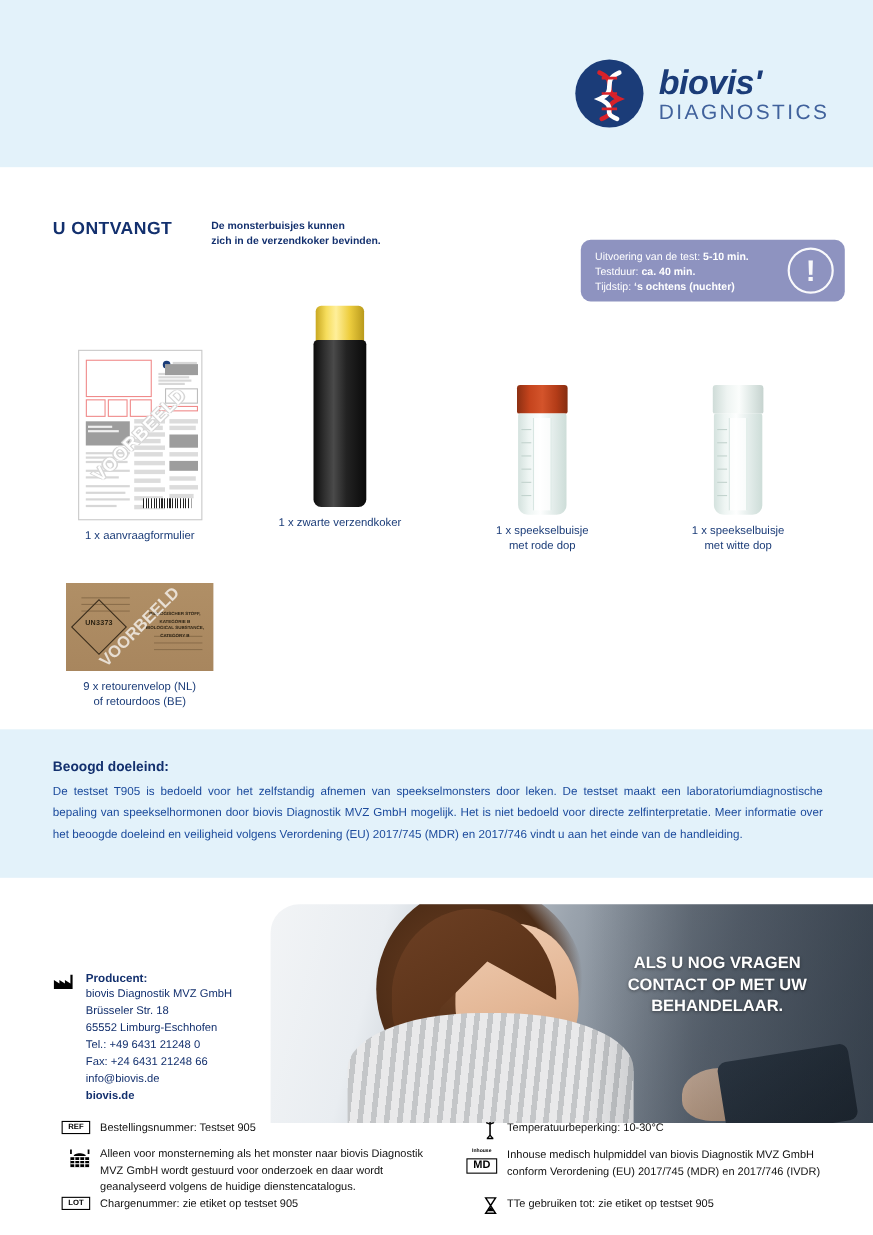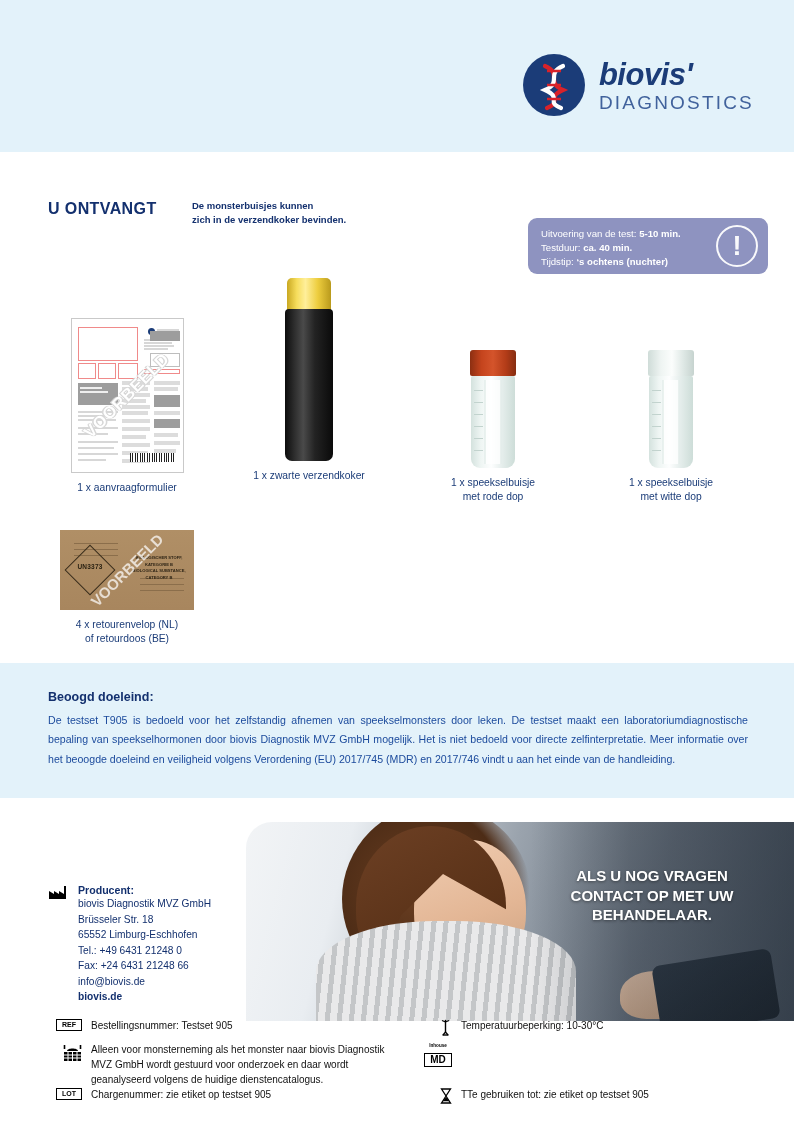--- a/index.html
+++ b/index.html
@@ -348,21 +348,21 @@
       <div class="env-line" style="left:80px; top:60px; width:44px;"></div>
       <div class="env-diamond"></div>
       <div class="env-un">UN3373</div>
       <div class="env-txt">
         <div>BIOLOGISCHER STOFF, KATEGORIE B</div>
         <div>BIOLOGICAL SUBSTANCE, CATEGORY B</div>
       </div>
       <div class="env-wm">VOORBEELD</div>
     </div>
     <div class="item-label">
-      <div>4 x retourenvelop (NL)</div>
+      <div>9 x retourenvelop (NL)</div>
       <div>of retourdoos (BE)</div>
     </div>
   </div>
 
   <div class="purpose-band"></div>
   <div class="purpose-title">Beoogd doeleind:</div>
   <div class="purpose-text">De testset T905 is bedoeld voor het zelfstandig afnemen van speekselmonsters door leken. De testset maakt een laboratoriumdiagnostische bepaling van speekselhormonen door biovis Diagnostik MVZ GmbH mogelijk. Het is niet bedoeld voor directe zelfinterpretatie. Meer informatie over het beoogde doeleind en veiligheid volgens Verordening (EU) 2017/745 (MDR) en 2017/746 vindt u aan het einde van de handleiding.</div>
 
   <div class="photo-banner">
     <div class="ph-hair"></div>
@@ -439,20 +439,21 @@
     <div class="foot-txt">Temperatuurbeperking: 10-30°C</div>
   </div>
 
   <div class="foot-row" style="left:418px; top:1043px; width:360px;">
     <div class="icon-cell">
       <span style="display:block;text-align:center;">
         <span style="display:block;font-size:4.6px;font-weight:700;line-height:1;">Inhouse</span>
         <span class="sym-box" style="width:28px;height:14px;line-height:12px;font-size:10px;margin-top:1px;">MD</span>
       </span>
     </div>
+    <div class="foot-txt" style="width:320px;">Inhouse medisch hulpmiddel van biovis Diagnostik MVZ GmbH conform Verordening (EU) 2017/745 (MDR) en 2017/746 (IVDR)</div>
   </div>
 
   <div class="foot-row" style="left:418px; top:1087px; width:360px;">
     <div class="icon-cell">
       <svg width="12" height="16" viewBox="0 0 12 16" aria-hidden="true">
         <path d="M1.5 1 L10.5 1 L6 8 L10.5 15 L1.5 15 L6 8 Z" fill="none" stroke="#000" stroke-width="1.3"></path>
         <path d="M2.5 13.2 L9.5 13.2 L6 9.2 Z" fill="#000"></path>
       </svg>
     </div>
     <div class="foot-txt">TTe gebruiken tot: zie etiket op testset 905</div>

